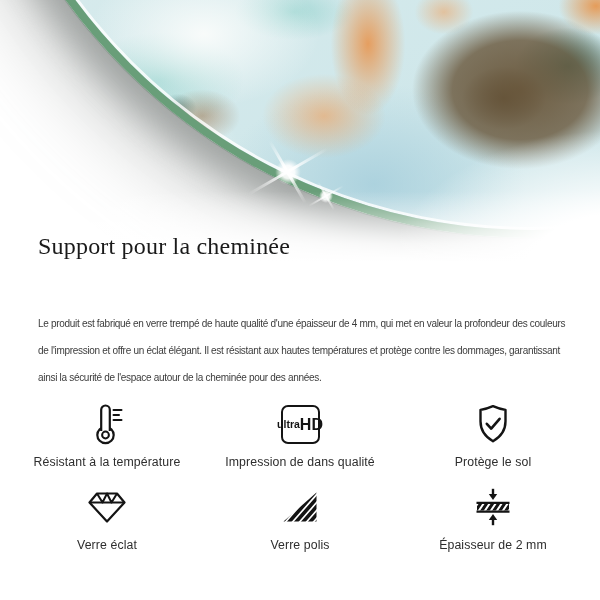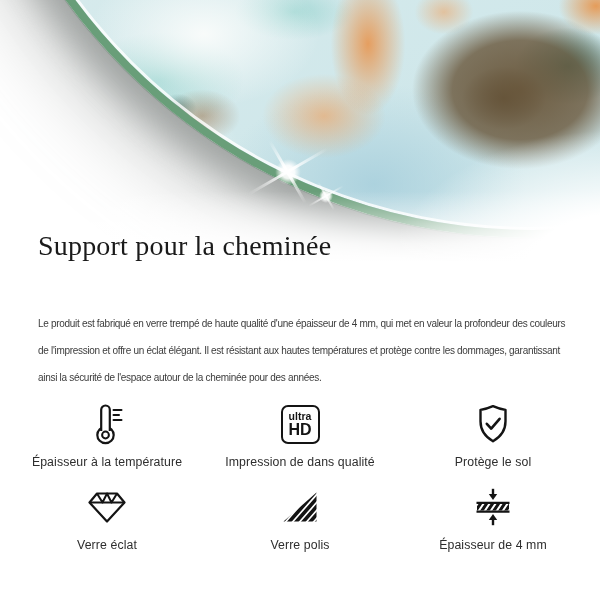--- a/index.html
+++ b/index.html
@@ -62,39 +62,39 @@
     position:absolute; inset:0; z-index:3; pointer-events:none;
     background:
       radial-gradient(330px 200px at 620px 270px, #ffffff 28%, rgba(255,255,255,0) 70%),
       linear-gradient(to bottom, rgba(255,255,255,0) 0%, rgba(255,255,255,0) 73%, rgba(255,255,255,0.85) 93%, #ffffff 100%);
   }
 
   
   .title {
     position:absolute; left:38px; top:227px; z-index:4;
     font-family:"Liberation Serif", serif; font-weight:400;
-    font-size:28px; line-height:38px; color:#1a1a1a; letter-spacing:0.2px;
+    font-size:24px; line-height:38px; color:#1a1a1a; letter-spacing:0.2px;
   }
   .desc {
     position:absolute; left:38px; top:310px; width:540px; z-index:4;
     font-size:10px; line-height:27.2px; letter-spacing:-0.3px; color:#3c3c3c;
   }
 
   
   .features {
     position:absolute; left:0; top:400px; width:600px; z-index:4;
     display:grid; grid-template-columns:214px 172px 214px; row-gap:14px;
   }
   .feature { display:flex; flex-direction:column; align-items:center; }
   .icon-box { height:48px; display:flex; align-items:center; justify-content:center; }
   .feature .label { margin-top:7px; font-size:12.3px; color:#2e2e2e; letter-spacing:0.1px; white-space:nowrap; }
   .feature svg { display:block; }
   .uhd-box {
     width:39px; height:39px; border:2.6px solid #141414; border-radius:7px;
-    display:flex; flex-direction:column; align-items:center; justify-content:center;
+    display:flex; flex-direction:row; align-items:center; justify-content:center;
     color:#141414;
   }
   .uhd-top { font-size:10.5px; font-weight:700; line-height:11px; letter-spacing:0; }
   .uhd-bottom { font-size:16px; font-weight:800; line-height:15px; letter-spacing:0; }
 </style>
 </head>
 <body>
 
 <div class="page">
 
@@ -123,21 +123,21 @@
 
     <div class="feature">
       <div class="icon-box">
         <svg width="34" height="44" viewBox="0 0 34 44" fill="none" stroke="#141414">
           <circle cx="15.5" cy="33" r="8.2" stroke-width="2.2"></circle>
           <path d="M11.2 29 V7.8 A4.3 4.3 0 0 1 19.8 7.8 V29" fill="#ffffff" stroke-width="2.2" stroke-linejoin="round"></path>
           <circle cx="15.5" cy="33" r="3.4" stroke-width="2"></circle>
           <path d="M23.5 8 H31.5 M23.5 13 H29 M23.5 18 H31.5" stroke-width="2" stroke-linecap="round"></path>
         </svg>
       </div>
-      <span class="label">Épaisseur à la température</span>
+      <span class="label">Résistant à la température</span>
     </div>
 
     <div class="feature">
       <div class="icon-box">
         <div class="uhd-box">
           <span class="uhd-top">ultra</span>
           <span class="uhd-bottom">HD</span>
         </div>
       </div>
       <span class="label">Impression de dans qualité</span>
@@ -191,17 +191,17 @@
           <g clip-path="url(#barclip)" stroke="#141414" stroke-width="3" fill="none">
             <path d="M0 28 L12 10 M6 28 L18 10 M12 28 L24 10 M18 28 L30 10 M24 28 L36 10 M30 28 L42 10 M36 28 L48 10"></path>
           </g>
           <path d="M3.5 15.8 H36.5 M3.5 24.6 H36.5" stroke="#141414" stroke-width="2.2" fill="none"></path>
           <path d="M20 1.8 V7.2" stroke="#141414" stroke-width="2.4"></path>
           <polygon points="15.8,7 24.2,7 20,13" fill="#141414"></polygon>
           <path d="M20 38.2 V32.8" stroke="#141414" stroke-width="2.4"></path>
           <polygon points="15.8,33 24.2,33 20,27" fill="#141414"></polygon>
         </svg>
       </div>
-      <span class="label">Épaisseur de 4 mm</span>
+      <span class="label">Épaisseur de 2 mm</span>
     </div>
 
   </div>
 </div>
 
 </body></html>

